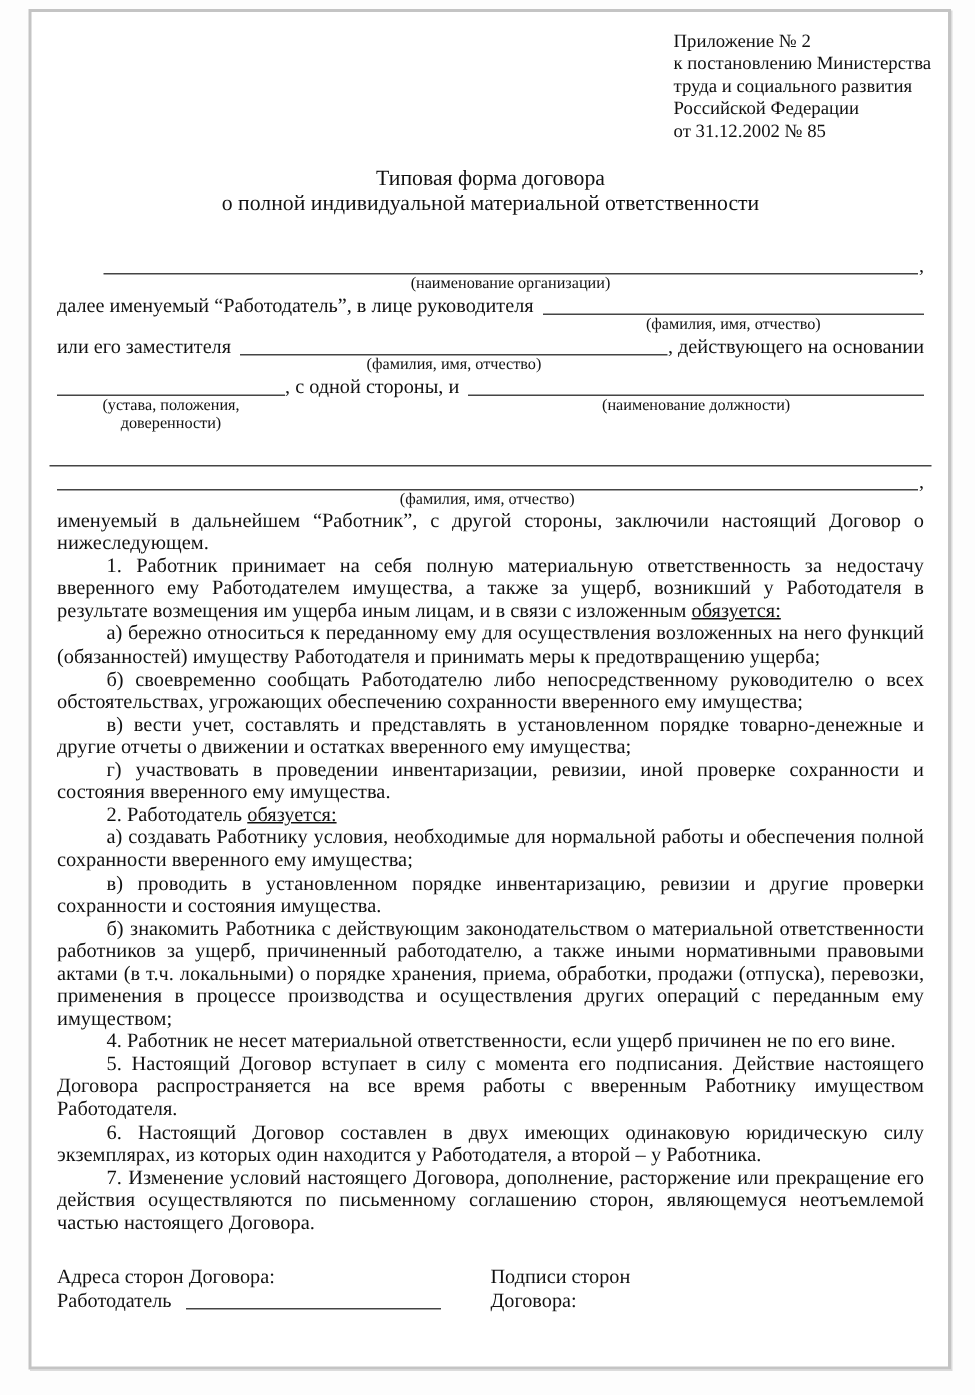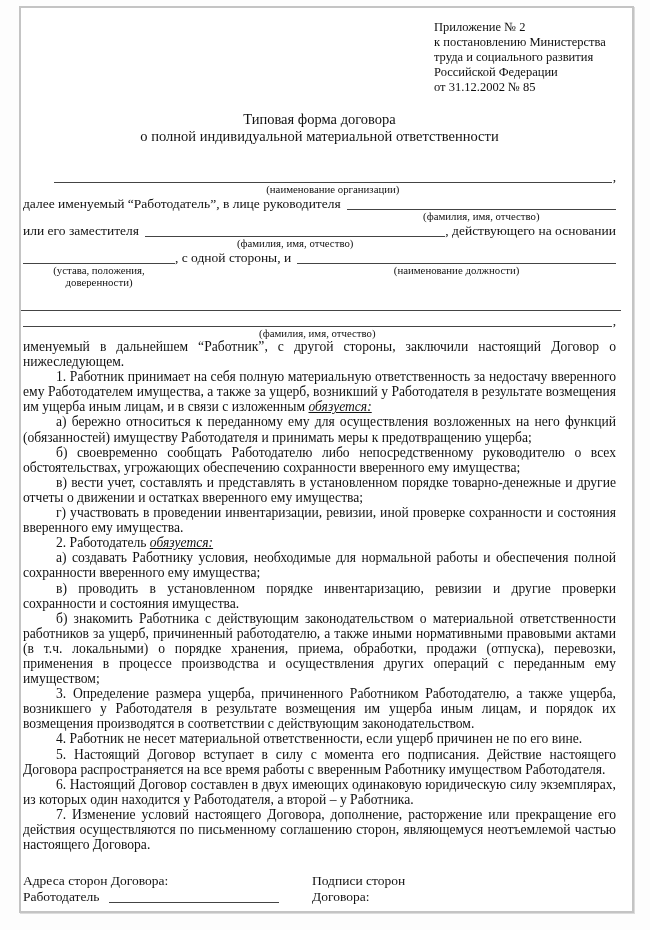--- a/index.html
+++ b/index.html
@@ -4,21 +4,21 @@
 <style>
   html,body{margin:0;padding:0;}
   body{
     width:650px;height:930px;position:relative;background:#fdfdfd;
     font-family:"Liberation Serif","DejaVu Serif",serif;color:#111;
   }
   .page{
     position:absolute;left:19px;top:6px;width:615px;height:907px;
     box-sizing:border-box;background:#fff;
     border:2px solid #c4c4c4;box-shadow:1px 1px 0 #dcdcdc;
-    padding:12px 16px 0 2px;overflow:hidden;
+    padding:12px 16px 0 17px;overflow:hidden;
   }
   
   .header-note{margin-left:411px;font-size:12.5px;line-height:15px;white-space:nowrap;}
   
   .doc-title{margin-top:16px;text-align:center;font-weight:normal;font-size:14.5px;line-height:16.5px;}
   
   .form{margin-top:24px;font-size:13.5px;}
   .frow{display:flex;align-items:flex-start;line-height:17px;}
   .ftext{white-space:nowrap;line-height:17px;}
   .fb{display:flex;flex-direction:column;flex:1 1 auto;min-width:0;}
@@ -26,21 +26,21 @@
   .cap{font-size:10.8px;line-height:12px;text-align:center;color:#111;}
   .sp31{flex:0 0 31px;}
   .fb152{flex:0 0 152px;}
   .comma{flex:0 0 auto;line-height:17px;padding-left:1px;}
   .bline-full{height:14px;border-bottom:1px solid #444;margin:8px -5px 0 -5px;}
   .l6wrap{margin-top:1px;}
   
   .bodytext{font-size:13.6px;line-height:15.1px;text-align:justify;}
   .para{text-indent:33px;}
   .para.noindent{text-indent:0;}
-  .u{text-decoration:underline;font-style:italic;}
+  .u{text-decoration:underline;}
   
   .footer{display:flex;margin-top:21px;font-size:13.5px;line-height:15.5px;}
   .fcol-left{width:256px;}
   .fcol-right{width:148px;margin-left:33px;}
   .sigrow{display:flex;align-items:flex-start;}
   .sigrow .lbl{white-space:nowrap;padding-right:10px;}
   .sigline{flex:1 1 auto;border-bottom:1px solid #444;height:13px;}
 </style>
 </head>
 <body>
@@ -118,21 +118,20 @@
     <div class="para">а) бережно относиться к переданному ему для осуществления возложенных на него функций (обязанностей) имуществу Работодателя и принимать меры к предотвращению ущерба;</div>
     <div class="para">б) своевременно сообщать Работодателю либо непосредственному руководителю о всех обстоятельствах, угрожающих обеспечению сохранности вверенного ему имущества;</div>
     <div class="para">в) вести учет, составлять и представлять в установленном порядке товарно-денежные и другие отчеты о движении и остатках вверенного ему имущества;</div>
     <div class="para">г) участвовать в проведении инвентаризации, ревизии, иной проверке сохранности и состояния вверенного ему имущества.</div>
 
     <div class="para"><span>2. Работодатель </span><span class="u">обязуется:</span></div>
     <div class="para">а) создавать Работнику условия, необходимые для нормальной работы и обеспечения полной сохранности вверенного ему имущества;</div>
     <div class="para">в) проводить в установленном порядке инвентаризацию, ревизии и другие проверки сохранности и состояния имущества.</div>
     <div class="para">б) знакомить Работника с действующим законодательством о материальной ответственности работников за ущерб, причиненный работодателю, а также иными нормативными правовыми актами (в т.ч. локальными) о порядке хранения, приема, обработки, продажи (отпуска), перевозки, применения в процессе производства и осуществления других операций с переданным ему имуществом;</div>
 
-    <div class="para">3. Определение размера ущерба, причиненного Работником Работодателю, а также ущерба, возникшего у Работодателя в результате возмещения им ущерба иным лицам, и порядок их возмещения производятся в соответствии с действующим законодательством.</div>
     <div class="para">4. Работник не несет материальной ответственности, если ущерб причинен не по его вине.</div>
     <div class="para">5. Настоящий Договор вступает в силу с момента его подписания. Действие настоящего Договора распространяется на все время работы с вверенным Работнику имуществом Работодателя.</div>
     <div class="para">6. Настоящий Договор составлен в двух имеющих одинаковую юридическую силу экземплярах, из которых один находится у Работодателя, а второй – у Работника.</div>
     <div class="para">7. Изменение условий настоящего Договора, дополнение, расторжение или прекращение его действия осуществляются по письменному соглашению сторон, являющемуся неотъемлемой частью настоящего Договора.</div>
   </div>
 
   <div class="footer">
     <div class="fcol-left">
       <div>Адреса сторон Договора:</div>
       <div class="sigrow">

